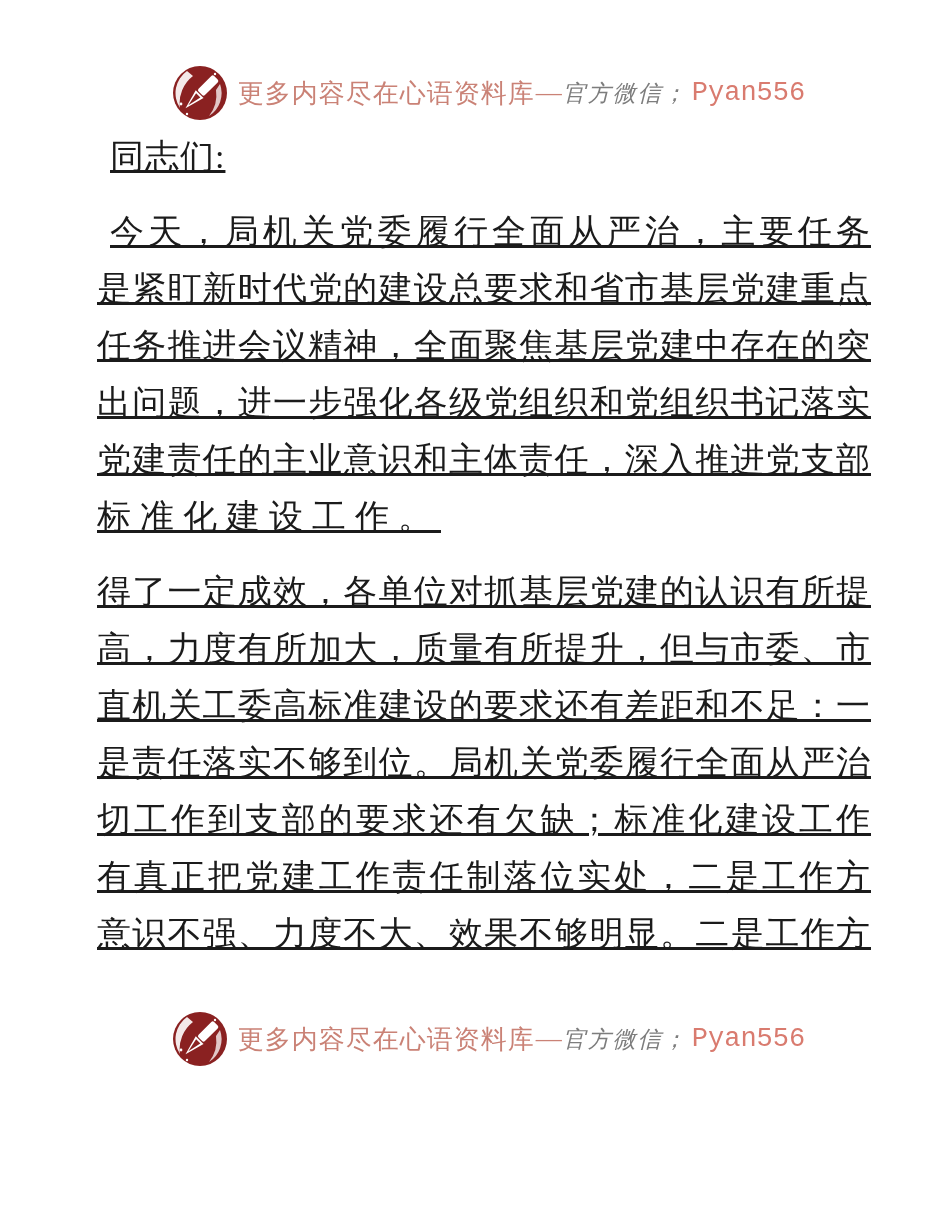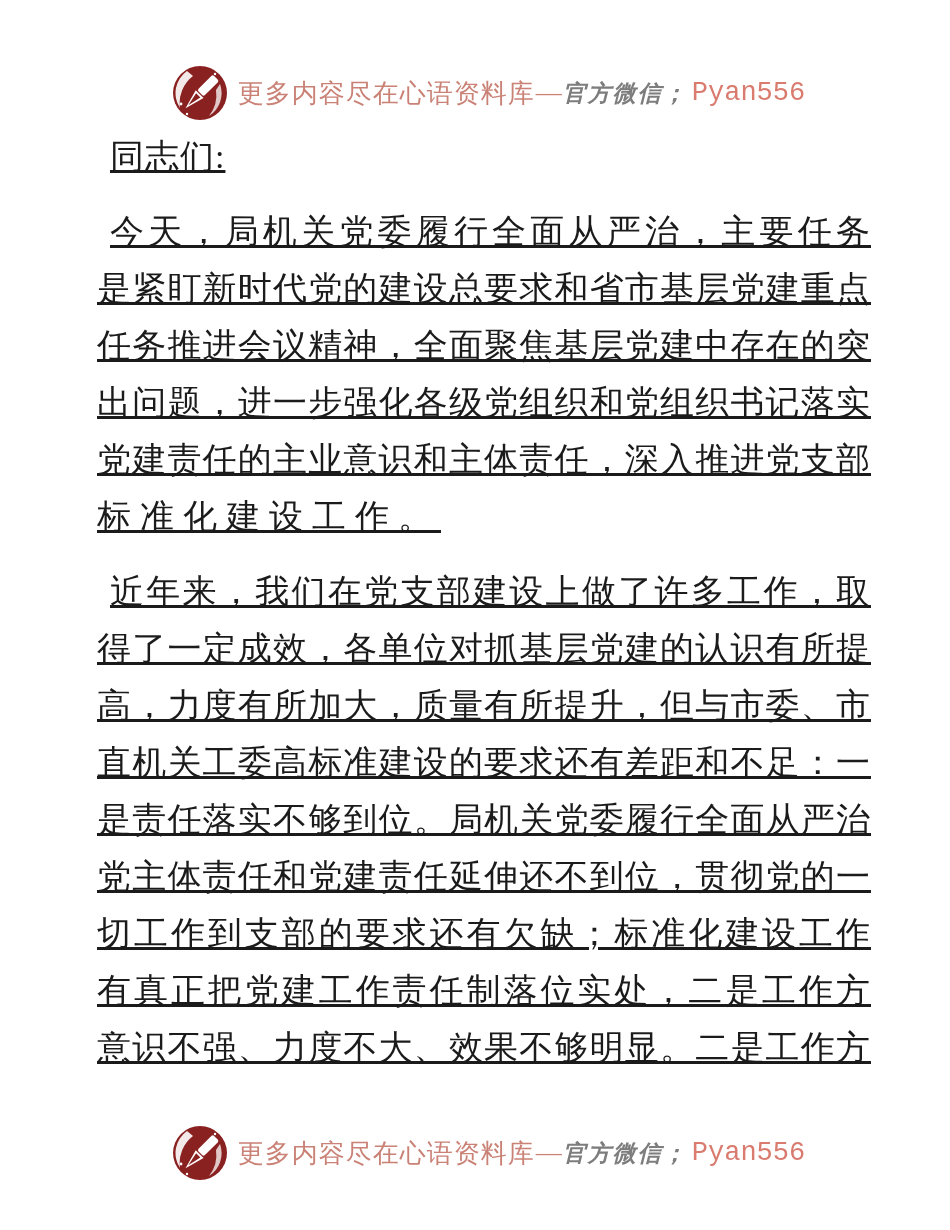--- a/index.html
+++ b/index.html
@@ -42,21 +42,21 @@
     white-space: nowrap;
   }
   .dash {
     font-size: 26px;
     color: var(--brand-text, #ca8276);
     margin: 0 1px;
   }
   .wechat-label {
     font-size: 23px;
     font-style: italic;
-    font-weight: bold;
+    font-weight: normal;
     color: var(--wechat-label, #7d7d7d);
     letter-spacing: 2px;
     white-space: nowrap;
   }
   .wechat-id {
     font-family: Liberation Mono, monospace;
     font-size: 27px;
     color: var(--wechat-id, #d97b6f);
     margin-left: 4px;
     white-space: nowrap;
@@ -123,26 +123,24 @@
       </div>
       <div class="para">
         <div class="line j ind">今天，局机关党委履行全面从严治，主要任务</div>
         <div class="line j">是紧盯新时代党的建设总要求和省市基层党建重点</div>
         <div class="line j">任务推进会议精神，全面聚焦基层党建中存在的突</div>
         <div class="line j">出问题，进一步强化各级党组织和党组织书记落实</div>
         <div class="line j">党建责任的主业意识和主体责任，深入推进党支部</div>
         <div class="line short">标准化建设工作。</div>
       </div>
       <div class="para">
-        <div class="line j ind">近年来，我们在党支部建设上做了许多工作，取</div>
         <div class="line j">得了一定成效，各单位对抓基层党建的认识有所提</div>
         <div class="line j">高，力度有所加大，质量有所提升，但与市委、市</div>
         <div class="line j">直机关工委高标准建设的要求还有差距和不足：一</div>
         <div class="line j">是责任落实不够到位。局机关党委履行全面从严治</div>
-        <div class="line j">党主体责任和党建责任延伸还不到位，贯彻党的一</div>
         <div class="line j">切工作到支部的要求还有欠缺；标准化建设工作</div>
         <div class="line j">有真正把党建工作责任制落位实处，二是工作方</div>
         <div class="line j">意识不强、力度不大、效果不够明显。二是工作方</div>
       </div>
     </div>
 
   <div class="banner bottom">
     <svg class="logo" viewBox="0 0 58 58" aria-hidden="true">
       <circle cx="29" cy="29" r="27" fill="#8a2121"></circle>
       <path d="M16 7 A27 27 0 0 0 9 44 A34 34 0 0 1 22 12 Z" fill="#ffffff" opacity="0.9"></path>

